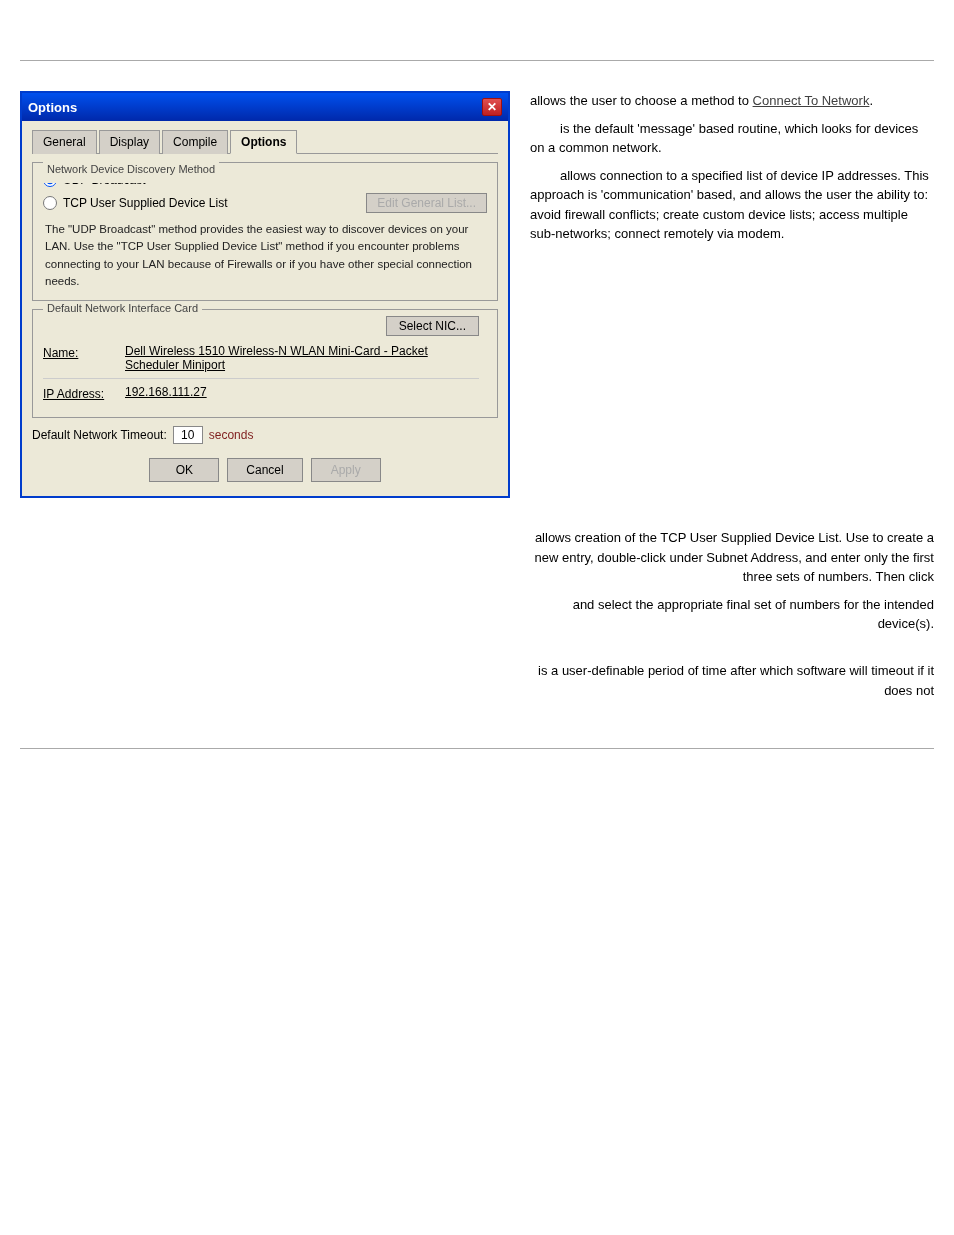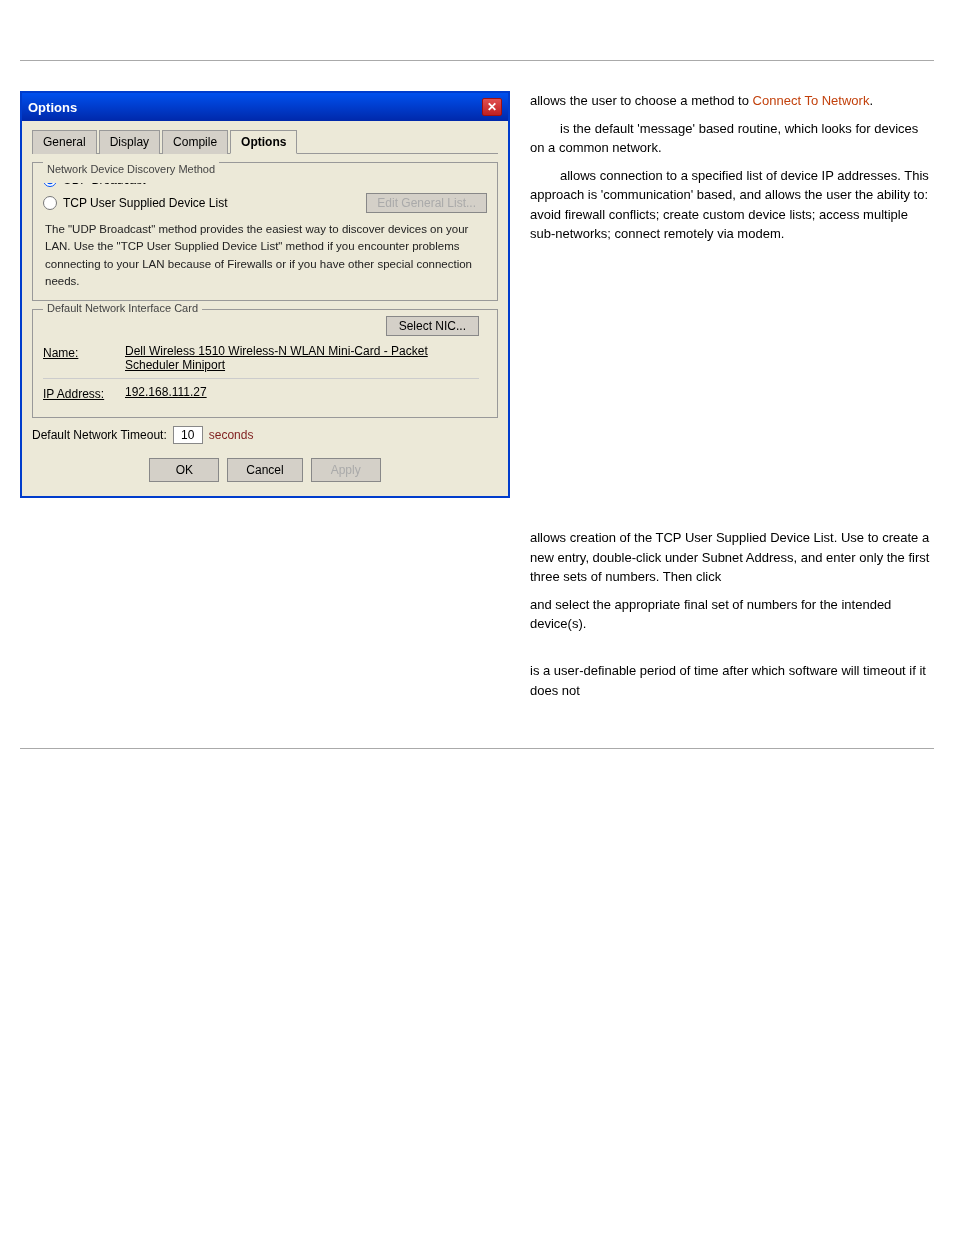--- a/index.html
+++ b/index.html
@@ -51,21 +51,22 @@
       line-height: 1.5;
       color: #000;
       padding-top: 0;
     }
 
     .text-column p {
       margin-bottom: 8px;
     }
 
     .text-column a {
-      color: #c2410c;
+      color: #404040;
+      text-decoration: underline;
       cursor: pointer;
     }
 
     .text-column .indent {
       margin-left: 30px;
     }
 
     
     .dialog {
       border: 2px solid #003ccc;
@@ -320,20 +321,21 @@
 
     .bottom-right-text {
       flex: 1;
       font-size: 13px;
       line-height: 1.5;
       color: #000;
     }
 
     .bottom-right-text p {
       margin-bottom: 8px;
+      text-align: right;
     }
   </style>
 </head>
 <body>
 
 <div class="page-wrapper">
   <hr class="top-rule">
 
   <div class="content-area">
 

